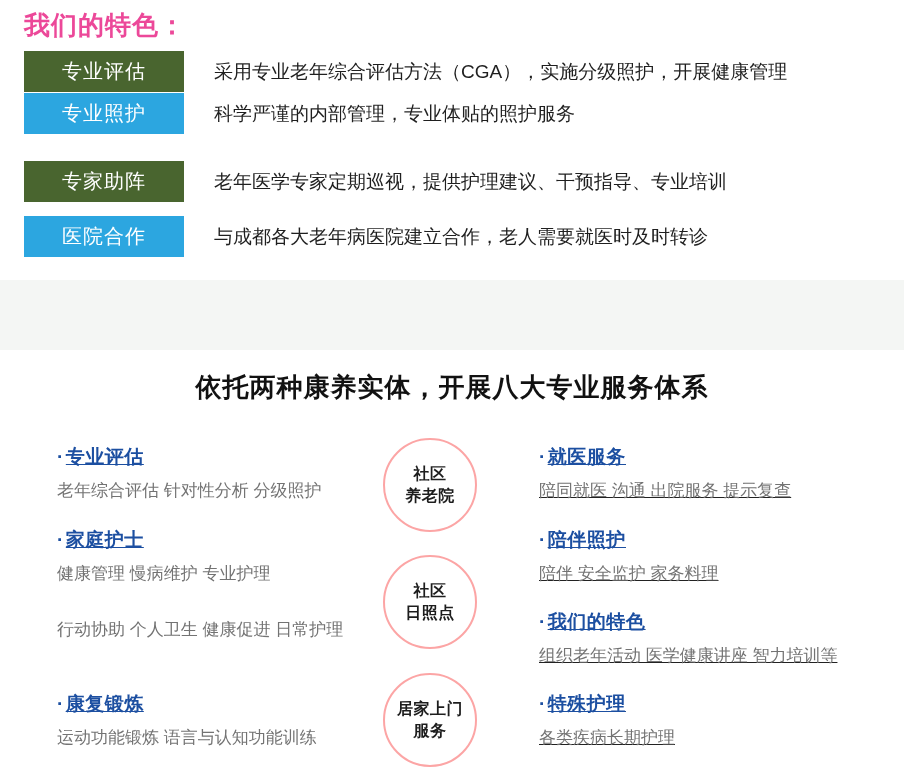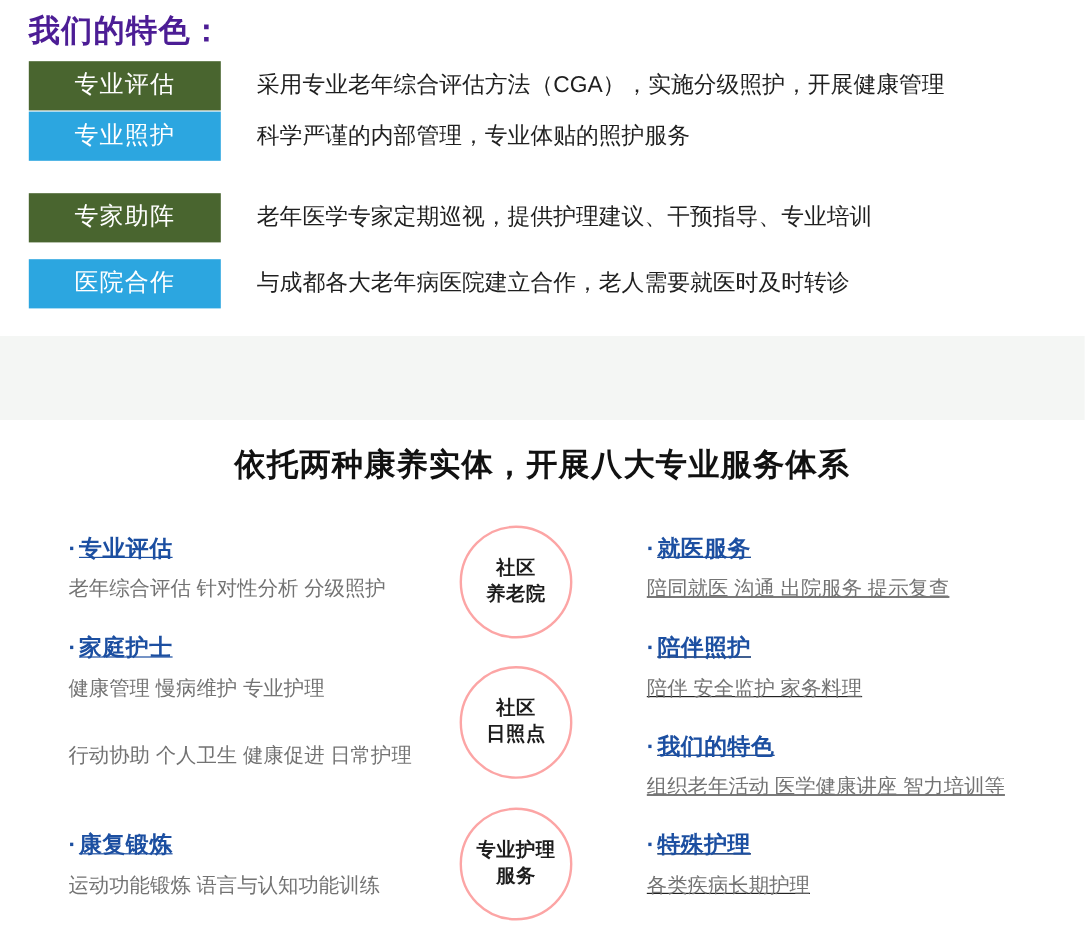--- a/index.html
+++ b/index.html
@@ -25,21 +25,21 @@
     height: 300px;
     background: #ffffff;
   }
 
   #features-heading {
     position: absolute;
     left: 24px;
     top: 8px;
     font-size: 26px;
     font-weight: bold;
-    color: #4c1d95;
+    color: #ec4899;
     letter-spacing: 1px;
   }
 
   .feature-row {
     position: absolute;
     left: 24px;
     height: 41px;
     width: 856px;
   }
 
@@ -231,17 +231,17 @@
     <span>社区</span>
     <span>养老院</span>
   </div>
 
   <div class="circle" style="top:205px;">
     <span>社区</span>
     <span>日照点</span>
   </div>
 
   <div class="circle" style="top:323px;">
-    <span>专业护理</span>
+    <span>居家上门</span>
     <span>服务</span>
   </div>
 
 </div>
 
 </body></html>

